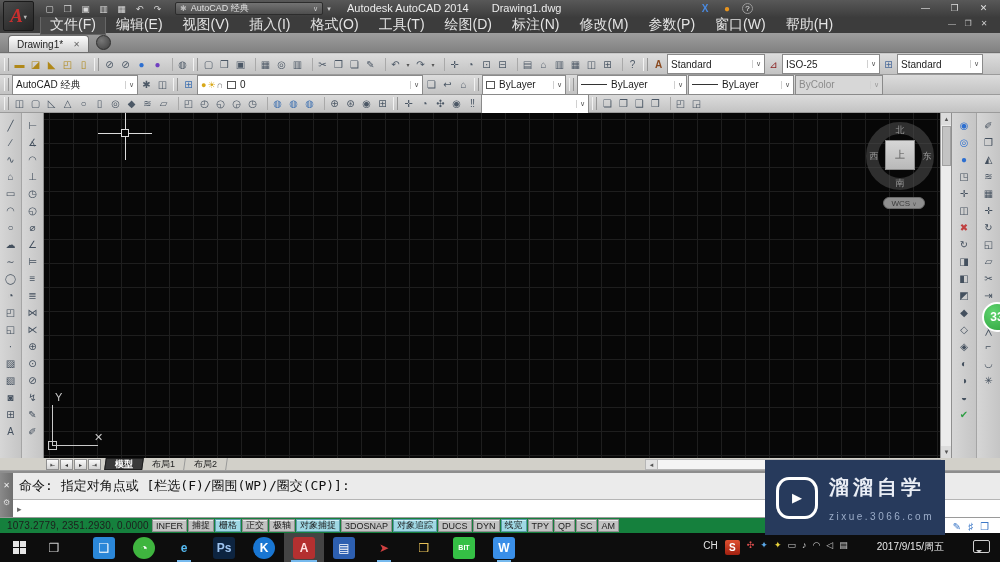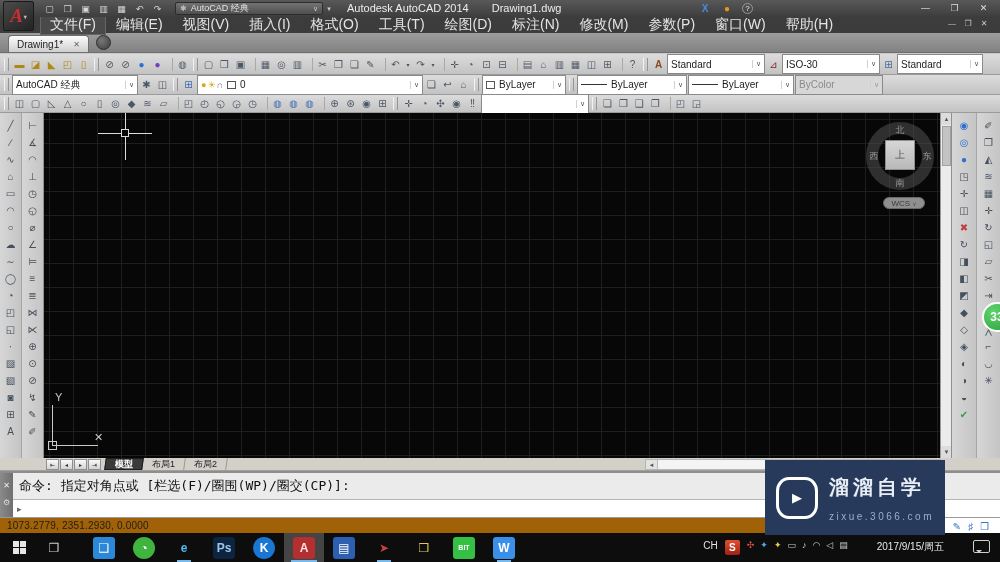--- a/index.html
+++ b/index.html
@@ -130,21 +130,21 @@
   .cmd-strip .cw{font-size:8px;color:#ddd}
   .cmd-body{flex:1;display:flex;flex-direction:column}
   .cmd-history{flex:1;font-family:"DejaVu Sans Mono","Liberation Mono",monospace;font-size:13px;color:#111;
     padding:4px 6px;background:#ebebeb}
   .cmd-inputrow{height:20px;background:#fff;border-top:1px solid #b5b5b5;display:flex;align-items:center;padding-left:4px;gap:4px}
   .cmd-ico{font-size:9px;color:#666}
   .cmd-input{flex:1;border:none;outline:none;font-size:12px;font-style:italic;color:#555;font-family:inherit;background:transparent}
   .cmd-input::placeholder{color:#9a9a9a;font-style:italic}
 
   
-  .statusbar{position:absolute;top:517px;left:0;right:0;height:16px;background:#a16207;border-top:1px solid #9a9a9a;
+  .statusbar{position:absolute;top:517px;left:0;right:0;height:16px;background:#15803d;border-top:1px solid #9a9a9a;
     display:flex;align-items:center;font-size:10px;color:#1d1d1d}
   .coords{width:152px;padding-left:7px;font-size:10px;letter-spacing:.2px}
   .sb-toggles{display:flex;gap:1px}
   .sbt{padding:0 3px;height:13px;display:flex;align-items:center;border:1px solid #8f8f8f;background:#c2c2c2;
     font-size:9px;box-shadow:inset 0 1px 0 #e8e8e8}
   .sbt.on{background:#9fd8e4;border-color:#5a9aa8;box-shadow:inset 0 1px 0 #cdeef5}
   .sb-right{position:absolute;right:0;top:0;height:16px;width:58px;background:#fff;display:flex;
     align-items:center;justify-content:center;gap:7px;font-size:10px}
 
   
@@ -306,21 +306,21 @@
         <div class="tbi sp"></div>
         <div class="tbi">?</div>
       </div>
     <span class="grip"></span>
     <div class="tbi" style="color:#8a4a20;font-weight:bold">A</div>
     <div class="dd" style="width:98px">
       <span>Standard</span>
     </div>
     <div class="tbi" style="color:#8a2020">⊿</div>
     <div class="dd" style="width:98px">
-      <span>ISO-30</span>
+      <span>ISO-25</span>
     </div>
     <div class="tbi" style="color:#4a6a9a">⊞</div>
     <div class="dd" style="width:86px">
       <span>Standard</span>
     </div>
   </div>
 
   <div class="tbrow tb2">
     <span class="grip"></span>
     <div class="dd" style="width:126px">
@@ -572,20 +572,38 @@
     <div class="cmd-body">
       <div class="cmd-history">命令: 指定对角点或 [栏选(F)/圈围(WP)/圈交(CP)]:</div>
       <div class="cmd-inputrow">
         <span class="cmd-ico">▸</span>
       </div>
     </div>
   </div>
 
   <div class="statusbar">
     <div class="coords">1073.2779, 2351.2930, 0.0000</div>
+    <div class="sb-toggles">
+
+    <div class="sbt">INFER</div>
+        <div class="sbt">捕捉</div>
+        <div class="sbt on">栅格</div>
+        <div class="sbt">正交</div>
+        <div class="sbt">极轴</div>
+        <div class="sbt on">对象捕捉</div>
+        <div class="sbt">3DOSNAP</div>
+        <div class="sbt on">对象追踪</div>
+        <div class="sbt">DUCS</div>
+        <div class="sbt">DYN</div>
+        <div class="sbt on">线宽</div>
+        <div class="sbt">TPY</div>
+        <div class="sbt">QP</div>
+        <div class="sbt">SC</div>
+        <div class="sbt">AM</div>
+      </div>
     <div class="sb-right">
 
     <span style="color: rgb(60, 120, 200);">✎</span>
         <span style="color: rgb(60, 120, 200);">♯</span>
         <span style="color: rgb(60, 120, 200);">❒</span>
       </div>
   </div>
 
   <div class="watermark">
     <div class="wm-logo">

